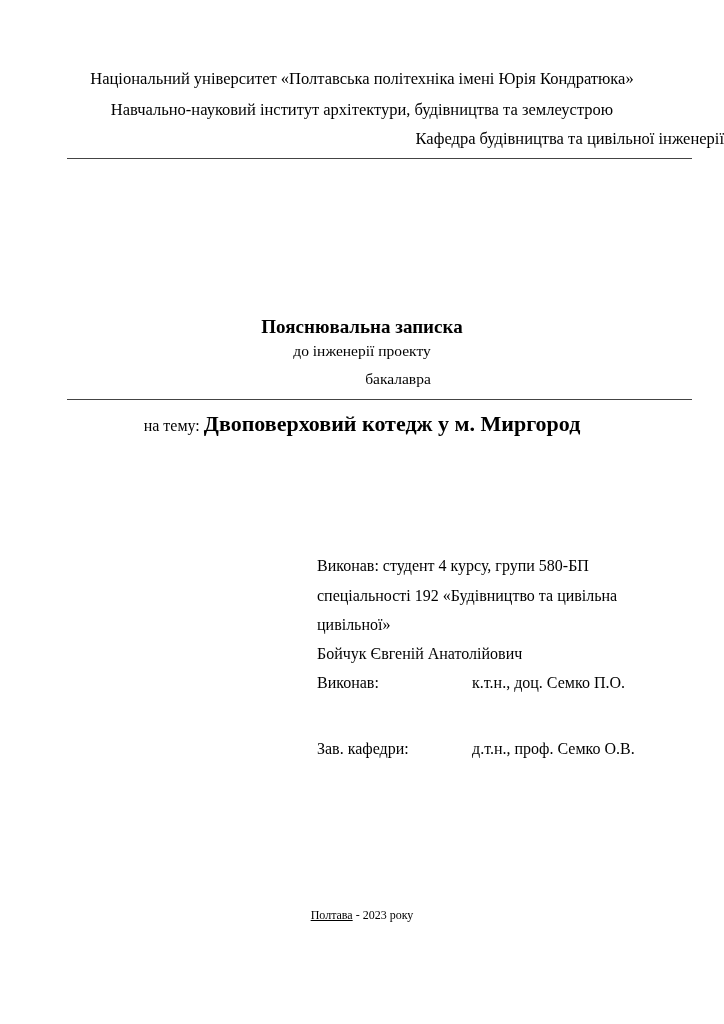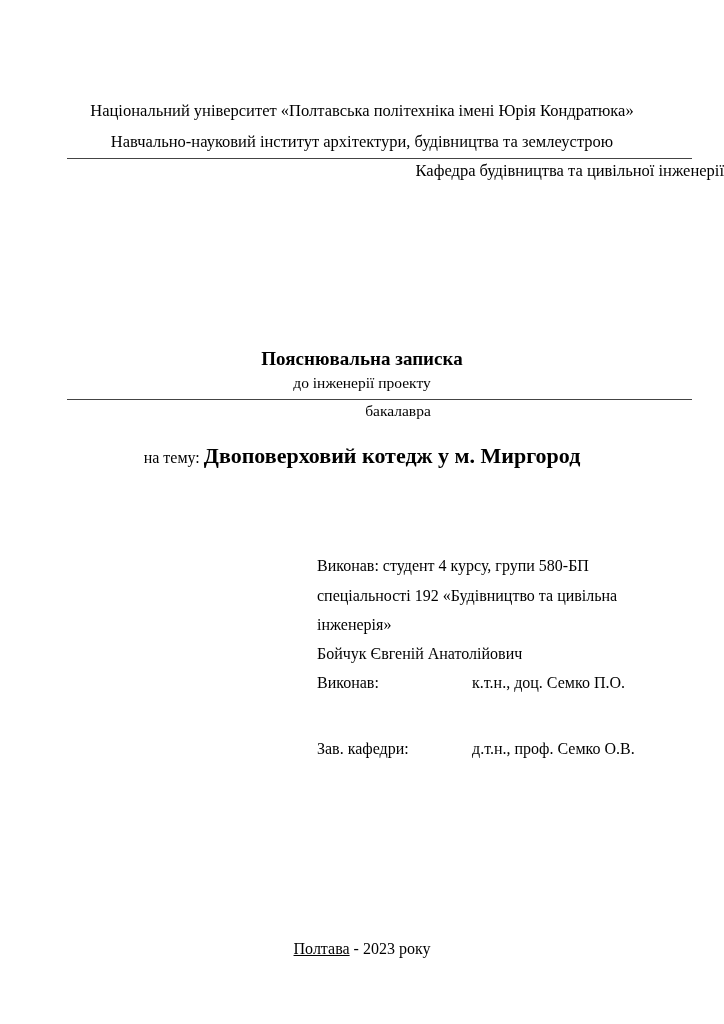--- a/index.html
+++ b/index.html
@@ -1,49 +1,49 @@
 <!DOCTYPE html>
 <html><head>
   <meta charset="utf-8">
   <style>
     html, body { margin: 0; padding: 0; background: #ffffff; }
     body { width: 724px; height: 1024px; position: relative; overflow: hidden;
            font-family: "Liberation Serif", "DejaVu Serif", serif; color: #000; }
     .abs { position: absolute; white-space: nowrap; }
-    .center { left: 0; width: 724px; text-align: center; margin-top: 32px; }
+    .center { left: 0; width: 724px; text-align: center; }
     .hdr { font-size: 16.5px; }
     .rule { position: absolute; left: 67px; width: 625px; height: 0; border-top: 1px solid #444; }
     .title { font-size: 19px; font-weight: bold; }
     .sub { font-size: 15.5px; }
     .theme-prefix { font-size: 16px; }
     .theme { font-size: 22px; font-weight: bold; }
     .info { left: 317px; font-size: 16px; }
     .info .lbl { display: inline-block; width: 155px; }
-    .footer { font-size: 16px; }
+    .footer { font-size: 12px; }
     .u { text-decoration: underline; }
   </style>
 </head>
 <body>
 
 <div class="abs center hdr" style="top:69px;">Національний університет «Полтавська політехніка імені Юрія Кондратюка»</div>
 <div class="abs center hdr" style="top:100px;">Навчально-науковий інститут архітектури, будівництва  та землеустрою</div>
 <div class="abs center hdr" style="top:129px;text-align:right;">Кафедра будівництва та цивільної інженерії</div>
 <div class="rule" style="top:158px;"></div>
 
 <div class="abs center title" style="top:316px;">Пояснювальна записка</div>
 <div class="abs center sub" style="top:342px;">до інженерії проекту</div>
 <div class="abs center sub" style="top:370px;padding-left:36px;">бакалавра</div>
 <div class="rule" style="top:399px;"></div>
 <div class="abs center" style="top:411px;">
   <span class="theme-prefix">на тему: </span><span class="theme">Двоповерховий котедж у м. Миргород</span>
 </div>
 
 <div class="abs info" style="top:557px;">Виконав: студент 4 курсу, групи 580-БП</div>
 <div class="abs info" style="top:587px;">спеціальності 192 «Будівництво та цивільна</div>
-<div class="abs info" style="top:616px;">інженерія»</div>
+<div class="abs info" style="top:616px;">цивільної»</div>
 <div class="abs info" style="top:645px;">Бойчук Євгеній Анатолійович</div>
 <div class="abs info" style="top:674px;">
   <span class="lbl">Виконав:</span><span>к.т.н., доц. Семко П.О.</span>
 </div>
 <div class="abs info" style="top:740px;">
   <span class="lbl">Зав. кафедри:</span><span>д.т.н., проф. Семко О.В.</span>
 </div>
 
 <div class="abs center footer" style="top:908px;">
   <span class="u">Полтава</span><span> - 2023 року</span>

